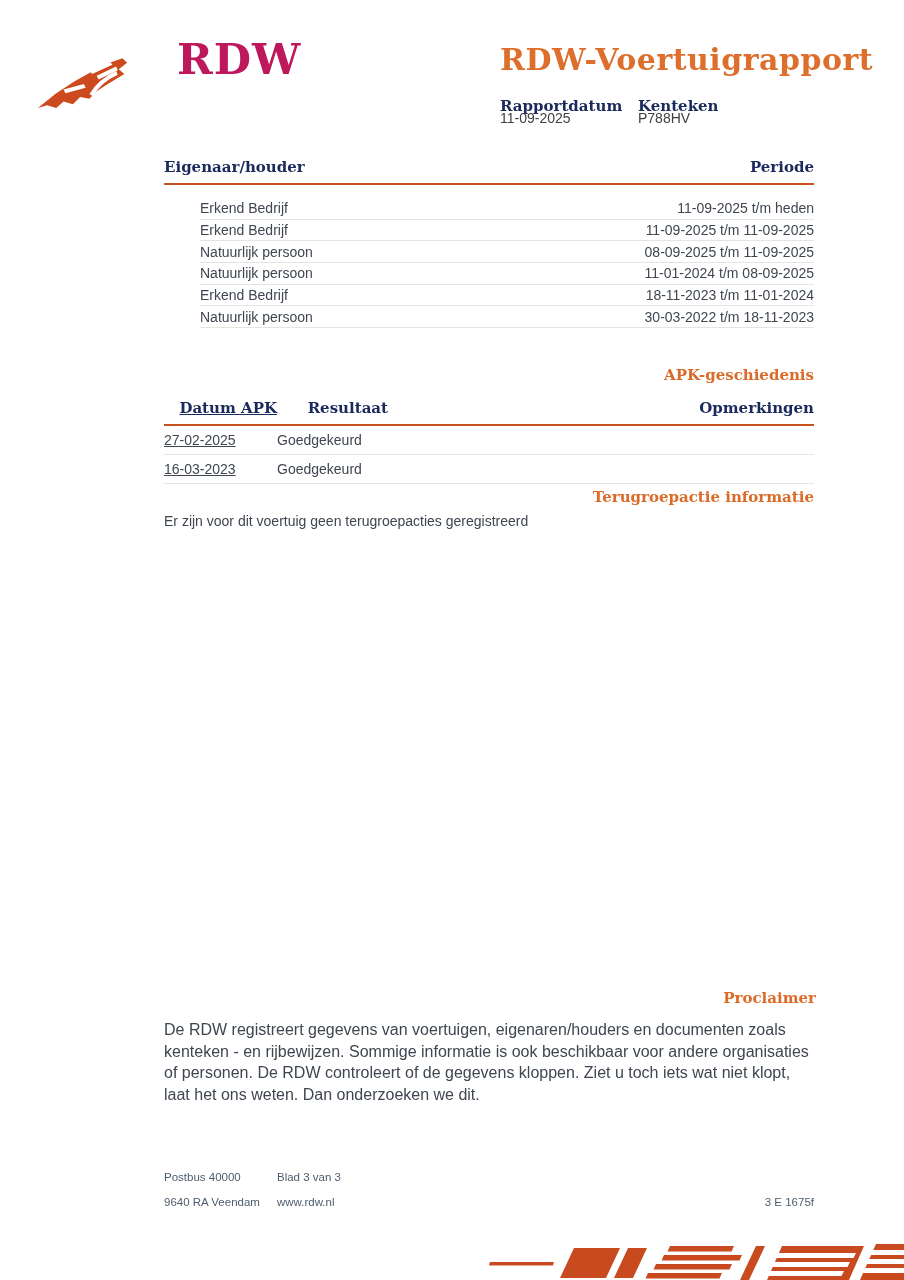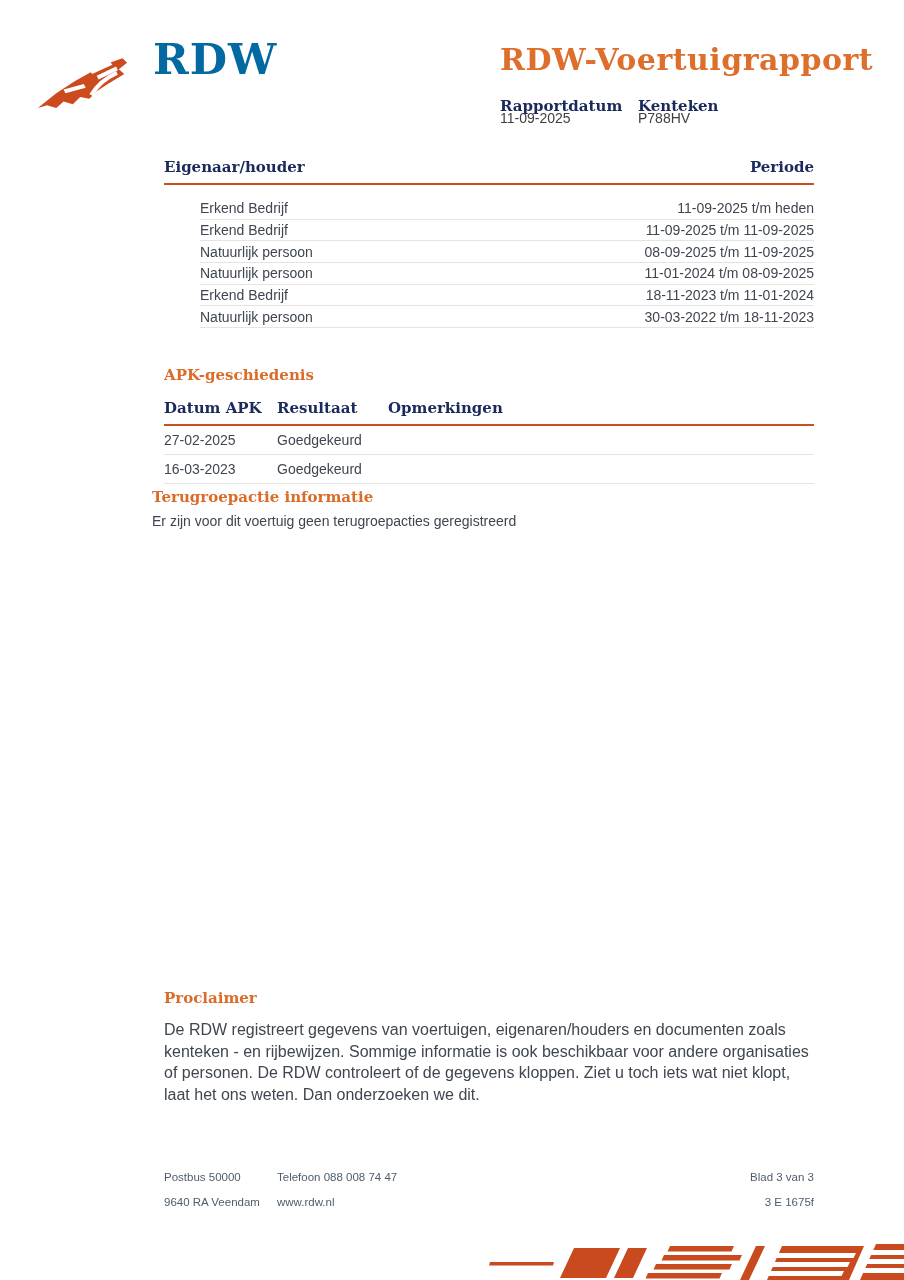--- a/index.html
+++ b/index.html
@@ -6,28 +6,28 @@
   html, body { background: #ffffff; }
   .page {
     position: relative;
     width: 904px;
     height: 1280px;
     background: #ffffff;
     overflow: hidden;
     font-family: "Liberation Sans", sans-serif;
     color: #3f4650;
   }
-  .slab { font-family: "DejaVu Serif", serif; font-weight: bold; }
+  .slab { font-family: "DejaVu Serif", serif; font-weight: bold; text-align: right; }
 
   
   .logo-mark { position: absolute; left: 36px; top: 50px; width: 92px; height: 68px; }
   .logo-text {
-    position: absolute; left: 153px; top: 34px;
+    position: absolute; left: 177px; top: 34px;
     font-family: "DejaVu Serif", serif; font-weight: 600;
-    font-size: 43px; letter-spacing: 1px; color: #0369a1;
+    font-size: 43px; letter-spacing: 1px; color: #be185d;
   }
   .report-title {
     position: absolute; left: 500px; top: 42px;
     font-size: 30px; color: #dd6e2b; letter-spacing: 0.5px;
   }
   .meta-label { position: absolute; top: 97px; font-size: 15px; color: #1b2a5c; }
   .meta-value { position: absolute; top: 110px; font-size: 14px; color: #404040; }
   .meta-col1 { left: 500px; }
   .meta-col2 { left: 638px; }
 
@@ -53,26 +53,26 @@
   .apk-header {
     display: flex; margin-top: 15px;
     font-size: 15px; color: #1b2a5c;
     padding-bottom: 7px; border-bottom: 2px solid #c9501f;
   }
   .apk-row {
     display: flex; align-items: center;
     height: 29px; font-size: 14px;
     border-bottom: 1px solid #e4e4e4;
   }
-  .apk-c1 { width: 113px; }
+  .apk-c1 { width: 113px; text-decoration: underline; }
   .apk-c2 { width: 111px; }
   .apk-c3 { flex: 1; }
 
   
-  .recall { position: absolute; left: 152px; top: 488px; width: 650px; }
+  .recall { position: absolute; left: 164px; top: 488px; width: 650px; }
   .recall-text { margin-top: 7px; font-size: 14px; }
 
   
   .proclaimer { position: absolute; left: 164px; top: 989px; width: 652px; }
   .proclaimer-text { margin-top: 12px; font-size: 16px; line-height: 21.5px; color: #3f4650; }
 
   
   .footer { position: absolute; left: 164px; top: 1170px; width: 650px; font-size: 11.5px; color: #4d5d6e; }
   .footer-line { display: flex; align-items: center; height: 14px; margin-bottom: 11px; }
   .footer-c1 { width: 113px; }
@@ -165,22 +165,21 @@
     <div class="recall-text">Er zijn voor dit voertuig geen terugroepacties geregistreerd</div>
   </div>
 
   <div class="proclaimer">
     <div class="section-heading slab">Proclaimer</div>
     <div class="proclaimer-text">De RDW registreert gegevens van voertuigen, eigenaren/houders en documenten zoals kenteken - en rijbewijzen. Sommige informatie is ook beschikbaar voor andere organisaties of personen. De RDW controleert of de gegevens kloppen. Ziet u toch iets wat niet klopt, laat het ons weten. Dan onderzoeken we dit.</div>
   </div>
 
   <div class="footer">
     <div class="footer-line">
-      <span class="footer-c1">Postbus 50000</span>
-      <span class="footer-c2">Telefoon 088 008 74 47</span>
+      <span class="footer-c1">Postbus 40000</span>
       <span class="footer-c3">Blad 3 van 3</span>
     </div>
     <div class="footer-line">
       <span class="footer-c1">9640 RA Veendam</span>
       <span class="footer-c2">www.rdw.nl</span>
       <span class="footer-c3">3 E 1675f</span>
     </div>
   </div>
 
   <div class="stripes">

